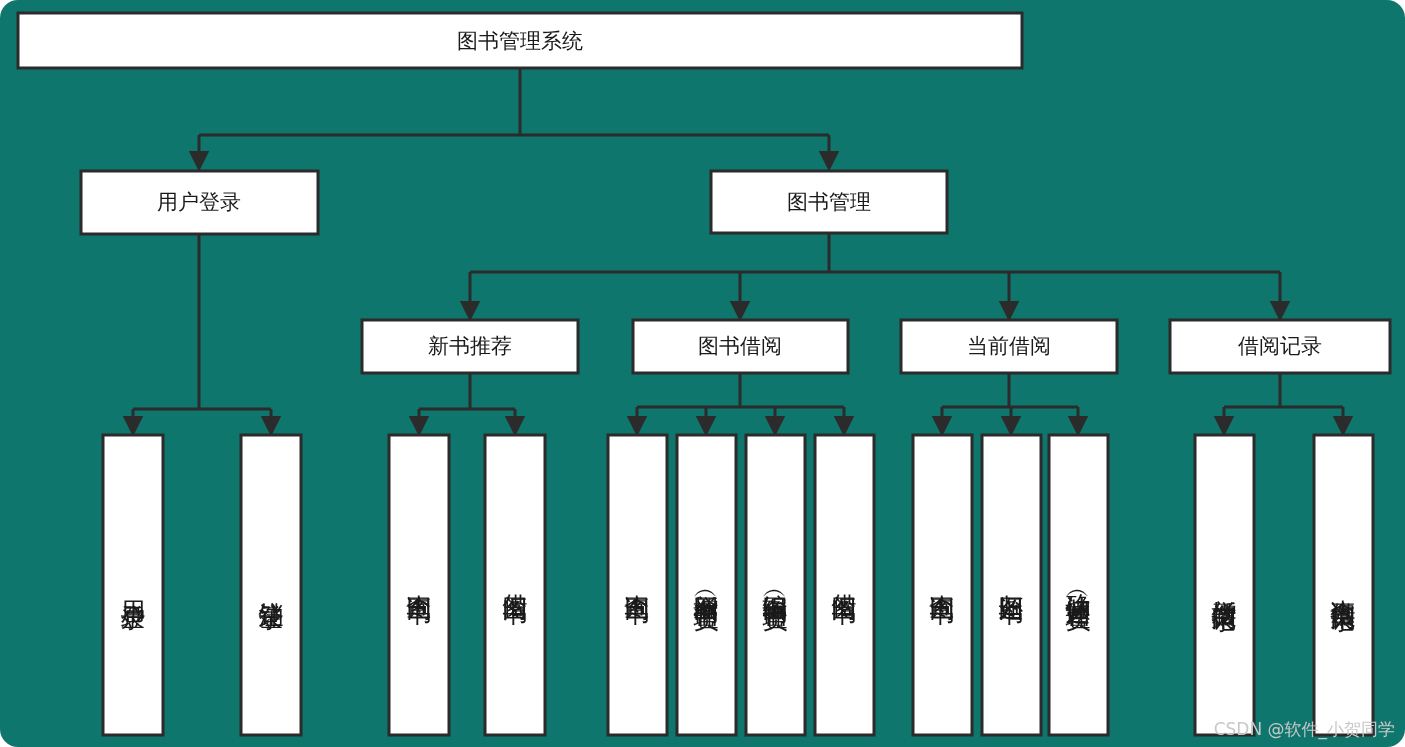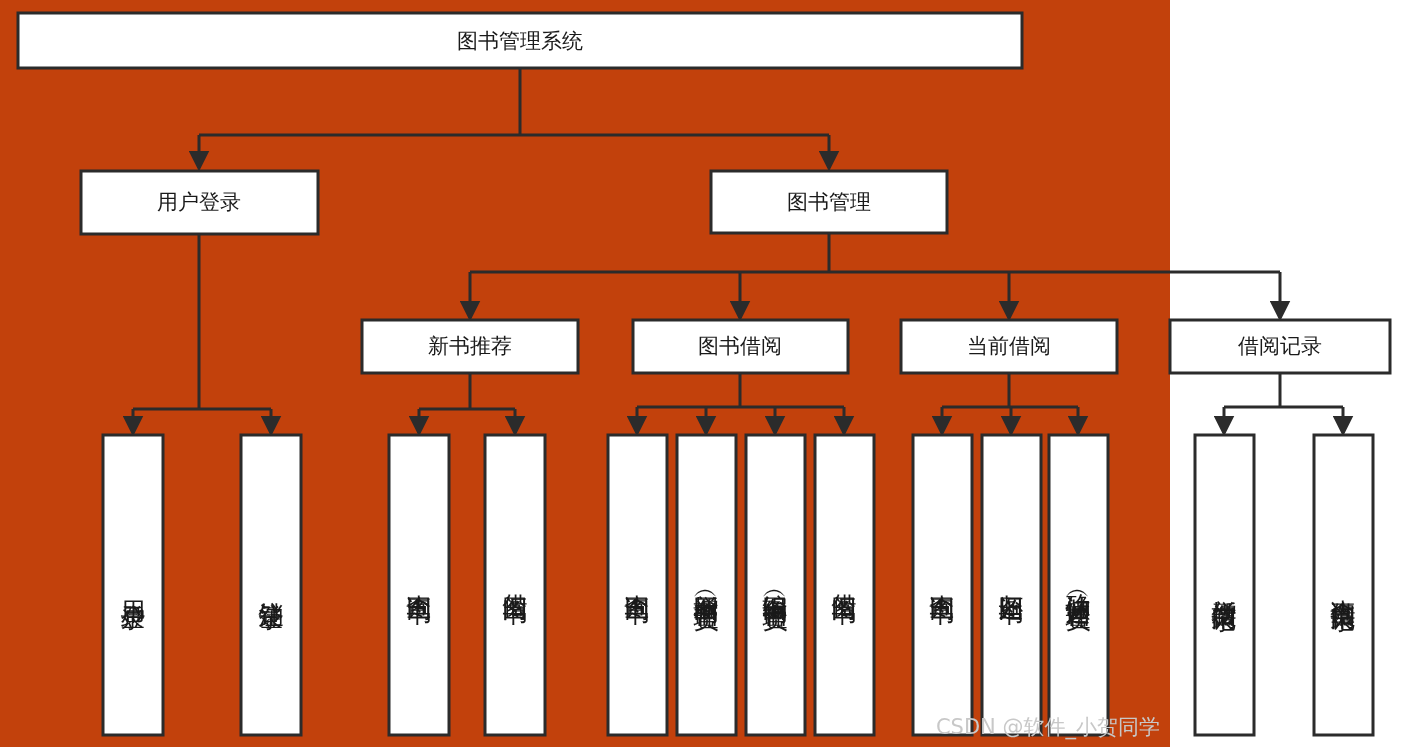--- a/index.html
+++ b/index.html
@@ -1,21 +1,21 @@
 <!DOCTYPE html>
 <html><head>
 <meta charset="utf-8">
 <style>
   html,body{margin:0;padding:0;background:#ffffff;}
   body{
     width:1405px;height:747px;overflow:hidden;
     font-family:"DejaVu Sans","Liberation Sans",sans-serif;
     color:#1a1a1a;
   }
-  #diagram-root{position:relative;width:1170px;height:747px;background:#c2410c;}
+  #diagram-root{position:relative;width:1405px;height:747px;background:#0f766e;border-radius:18px;}
   svg#tree{position:absolute;left:0;top:0;width:1405px;height:747px;}
   .node-rect{fill:#ffffff;stroke:#2b2b2b;stroke-width:3;}
   .link{stroke:#2b2b2b;stroke-width:3;fill:none;stroke-linecap:butt;}
   .node-label{
     font-family:"DejaVu Sans","Liberation Sans",sans-serif;
     fill:#1a1a1a;
     font-size:21px;
     text-anchor:middle;
     dominant-baseline:middle;
   }
@@ -24,21 +24,21 @@
     fill:#1a1a1a;
     font-size:25px;
     writing-mode:vertical-rl;
     text-orientation:upright;
     letter-spacing:2px;
     text-anchor:middle;
   }
   .watermark{
     position:absolute;
     right:10px;bottom:6px;
-    font-size:21px;
+    font-size:17px;
     color:#c8c8c8;
     font-family:"DejaVu Sans","Liberation Sans",sans-serif;
     white-space:nowrap;
     user-select:none;
   }
 </style>
 </head>
 <body>
 
 <div id="diagram-root">

